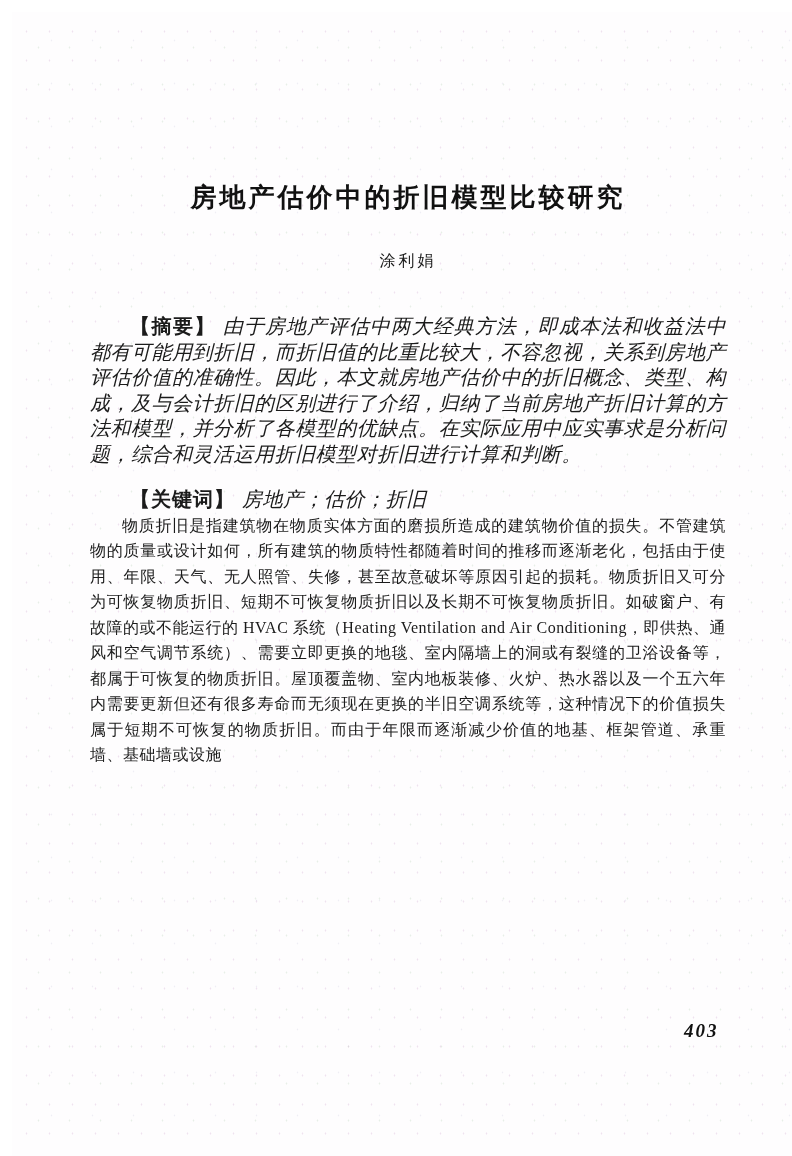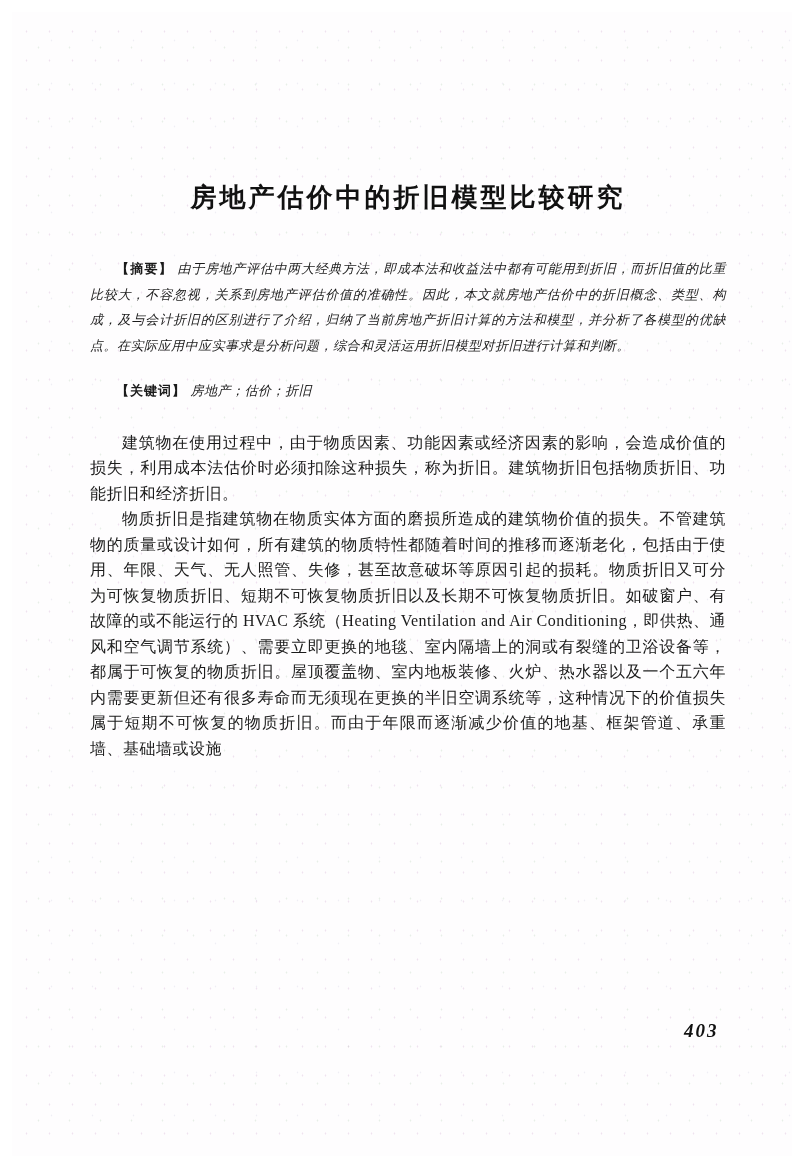--- a/index.html
+++ b/index.html
@@ -49,21 +49,21 @@
   }
   .affiliation {
     margin-top: 14px;
     text-align: center;
     font-size: 15px;
     letter-spacing: 1px;
     line-height: 22px;
   }
   .abstract, .keywords {
     margin: 0;
-    font-size: 13px;
+    font-size: 20px;
     line-height: 25.5px;
     text-align: justify;
     text-indent: 2em;
     font-style: italic;
     letter-spacing: 0.5px;
   }
   .abstract { margin-top: 42px; }
   .keywords { margin-top: 20px; }
   .tag-label {
     font-style: normal;
@@ -104,32 +104,32 @@
   }
 </style>
 </head>
 <body>
 
 <div class="page">
   <div class="content">
 
     <h1 class="paper-title">房地产估价中的折旧模型比较研究</h1>
 
+    <div class="author">涂利娟</div>
 
 
     <p class="abstract">
       <span class="tag-label">【摘要】</span><span>由于房地产评估中两大经典方法，即成本法和收益法中都有可能用到折旧，而折旧值的比重比较大，不容忽视，关系到房地产评估价值的准确性。因此，本文就房地产估价中的折旧概念、类型、构成，及与会计折旧的区别进行了介绍，归纳了当前房地产折旧计算的方法和模型，并分析了各模型的优缺点。在实际应用中应实事求是分析问题，综合和灵活运用折旧模型对折旧进行计算和判断。</span>
     </p>
 
     <p class="keywords">
       <span class="tag-label">【关键词】</span><span>房地产；估价；折旧</span>
     </p>
 
 
 
-    <p class="body-para para-first">建筑物在使用过程中，由于物质因素、功能因素或经济因素的影响，会造成价值的损失，利用成本法估价时必须扣除这种损失，称为折旧。建筑物折旧包括物质折旧、功能折旧和经济折旧。</p>
 
     <p class="body-para">物质折旧是指建筑物在物质实体方面的磨损所造成的建筑物价值的损失。不管建筑物的质量或设计如何，所有建筑的物质特性都随着时间的推移而逐渐老化，包括由于使用、年限、天气、无人照管、失修，甚至故意破坏等原因引起的损耗。物质折旧又可分为可恢复物质折旧、短期不可恢复物质折旧以及长期不可恢复物质折旧。如破窗户、有故障的或不能运行的 HVAC 系统（Heating Ventilation and Air Conditioning，即供热、通风和空气调节系统）、需要立即更换的地毯、室内隔墙上的洞或有裂缝的卫浴设备等，都属于可恢复的物质折旧。屋顶覆盖物、室内地板装修、火炉、热水器以及一个五六年内需要更新但还有很多寿命而无须现在更换的半旧空调系统等，这种情况下的价值损失属于短期不可恢复的物质折旧。而由于年限而逐渐减少价值的地基、框架管道、承重墙、基础墙或设施</p>
 
   </div>
 
   <div class="page-number">403</div>
 </div>
 
 </body></html>

